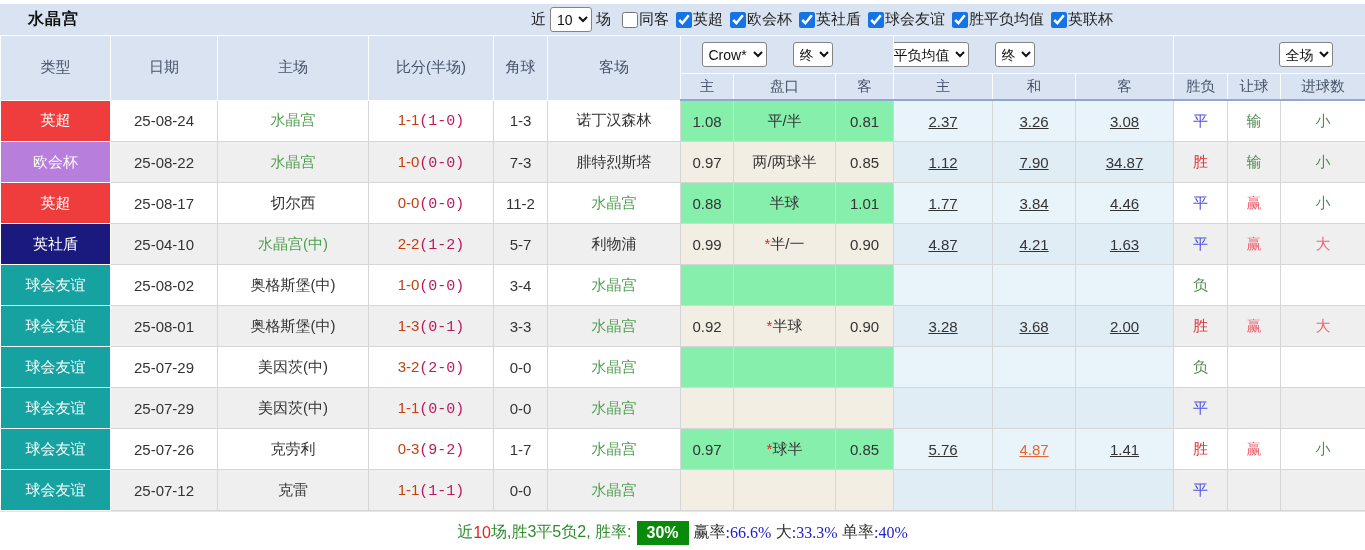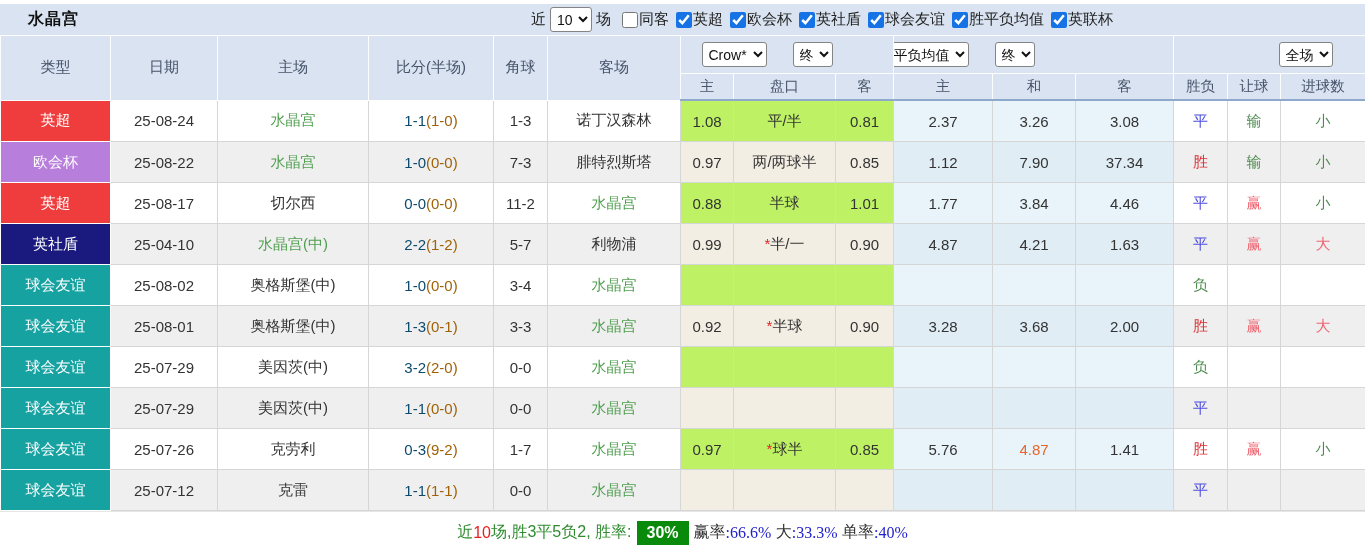--- a/index.html
+++ b/index.html
@@ -26,28 +26,28 @@
   thead th{background:#d9e3f1;color:#46536a;font-weight:normal;font-size:15px;border:1px solid #fdfdfd;}
   thead tr.r1 th{height:37px;}
   thead tr.r2 th{height:25px;font-size:14.5px;border-bottom:2px solid #8fa9cc;}
   .selwrap{display:flex;align-items:center;justify-content:center;gap:26px;}
   .selwrap.g1{margin-right:40px;}
   .selwrap.g2{margin-right:160px;}
   .selwrap.g3{margin-left:72px;}
 
   tbody td{height:40px;font-size:15px;color:#333;border:1px solid #d6d6d6;background:#fff;}
   tbody tr.even td{background:#efefef;}
-  tbody td.odds{background:#bef264;}
+  tbody td.odds{background:#86efac;}
   tbody tr.even td.odds{background:#f3eee4;}
-  tbody td.avg{background:#e9f4fa;}
+  tbody td.avg{background:#e9f4fa;text-decoration:underline;}
   tbody tr.even td.avg{background:#e0edf5;}
   tbody td.type{border-color:#fff;color:#fff;font-size:15px;}
   .green-team{color:#4f9e4f;}
-  .score-full{color:#0c4a6e;}
-  .score-half{color:#a16207;}
+  .score-full{color:#c2410c;}
+  .score-half{color:#be185d;font-family:Liberation Mono, monospace;}
   .star{color:#e42222;}
   .c-red{color:#dd2f35;}
   .c-pink{color:#ef6672;}
   .c-blue{color:#4d4ddd;}
   .c-green{color:#4e8a4e;}
   .c-orange{color:#e2662d;}
 
   .footer{height:41px;display:flex;align-items:center;justify-content:center;font-size:16px;border-top:1px solid #e5e5e5;}
   .fseg{white-space:pre;}
   .f-green{color:#2e8b2e;}
@@ -181,21 +181,21 @@
         <td>25-08-22</td>
         <td class="green-team">水晶宫</td>
         <td><span class="score-full">1-0</span><span class="score-half">(0-0)</span></td>
         <td>7-3</td>
         <td>腓特烈斯塔</td>
         <td class="odds">0.97</td>
         <td class="odds"><span>两/两球半</span></td>
         <td class="odds">0.85</td>
         <td class="avg">1.12</td>
         <td class="avg">7.90</td>
-        <td class="avg">37.34</td>
+        <td class="avg">34.87</td>
         <td><span class="c-red">胜</span></td>
         <td><span class="c-green">输</span></td>
         <td><span class="c-green">小</span></td>
       </tr>
       <tr class="odd">
         <td class="type" style="background: rgb(239, 60, 60);">英超</td>
         <td>25-08-17</td>
         <td>切尔西</td>
         <td><span class="score-full">0-0</span><span class="score-half">(0-0)</span></td>
         <td>11-2</td>

